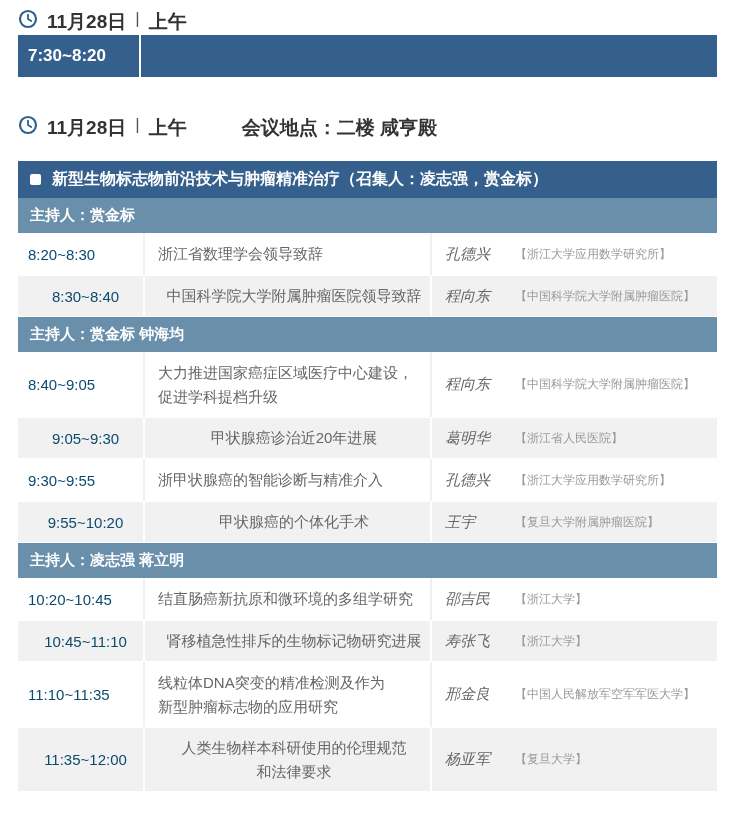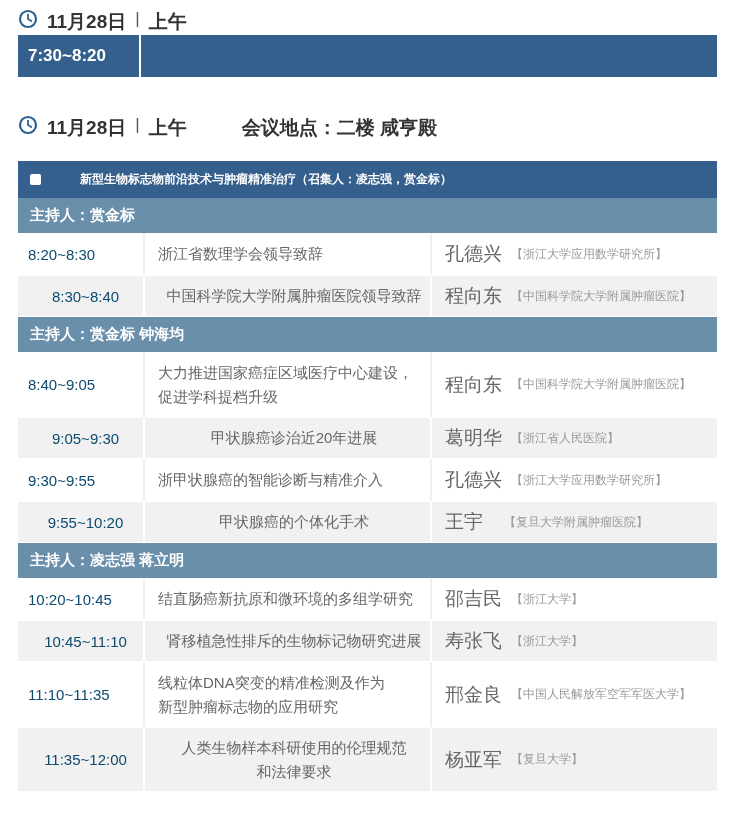--- a/index.html
+++ b/index.html
@@ -28,21 +28,21 @@
     display:flex; align-items:stretch; color:#fff; font-weight:bold; font-size:17px;
   }
   .reg-time { width:123px; display:flex; align-items:center; padding-left:10px;
     border-right:2px solid #fff; }
   .reg-title { display:flex; align-items:center; padding-left:13px; }
 
   
   .section-title-bar {
     margin-top:20px; height:37px; background:#35608e;
     display:flex; align-items:center; padding-left:12px;
-    color:#fff; font-weight:bold; font-size:12px;gap:28px;
+    color:#fff; font-weight:bold; font-size:16px;
   }
   .bullet { width:11px; height:11px; background:#fff; border-radius:2px;
     margin-right:11px; flex:0 0 auto; }
 
   
   .mod-bar {
     height:35px; background:#6a8fab; display:flex; align-items:center;
     padding-left:12px; color:#fff; font-weight:bold; font-size:15px;
   }
 
@@ -51,22 +51,22 @@
   .row.gray { background:#f1f1f1; border-top:1px solid #fff; border-bottom:1px solid #fff; }
   .row.tall { min-height:65px; }
   .cell { display:flex; flex-direction:column; justify-content:center; }
   .cell.time { width:127px; padding-left:10px; font-size:15px; color:#0c4a6e;
     border-right:2px solid #f0f0f0; }
   .cell.topic { width:287px; padding-left:13px; font-size:15px; color:#666;
     border-right:2px solid #f0f0f0; line-height:24px; }
   .cell.speaker { flex:1; padding-left:13px; }
   .row.gray .cell.time, .row.gray .cell.topic { border-right-color:#fff;text-align:center; }
   .speaker-line { display:flex; align-items:center; }
-  .name { font-size:19px; color:#666; display:inline-block; min-width:50px; }
-  .aff { font-size:12px; color:#9a9a9a; margin-left:9px; white-space:nowrap; }
+  .name { font-size:15px; color:#666; display:inline-block; min-width:50px;font-style:italic; }
+  .aff { font-size:12px; color:#9a9a9a; margin-left:20px; white-space:nowrap; }
 </style>
 </head>
 <body>
 
 <div class="page">
 
   <div class="session-header">
     <span class="clock">
       <svg width="20" height="20" viewBox="0 0 20 20">
         <circle cx="10" cy="10" r="8" fill="none" stroke="#2e618f" stroke-width="2.2"></circle>

